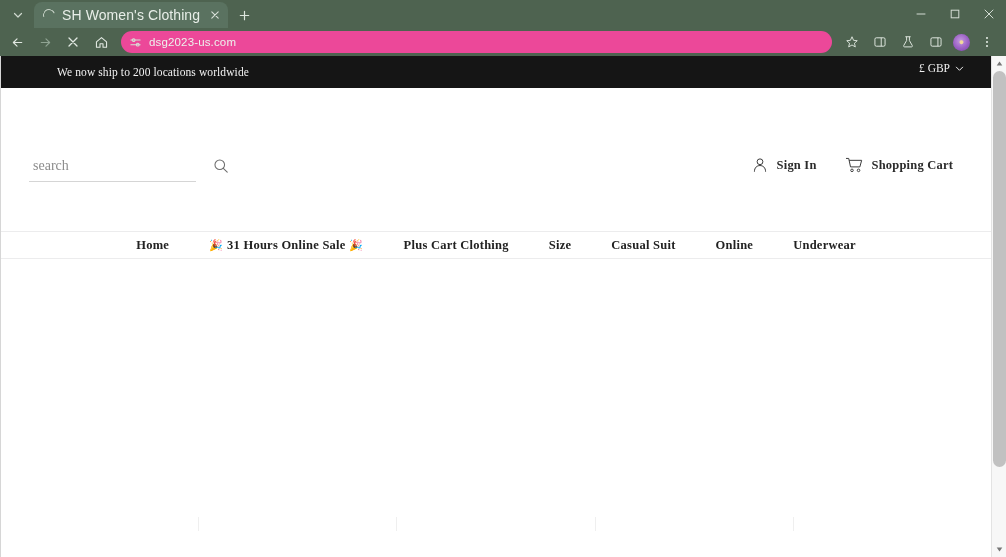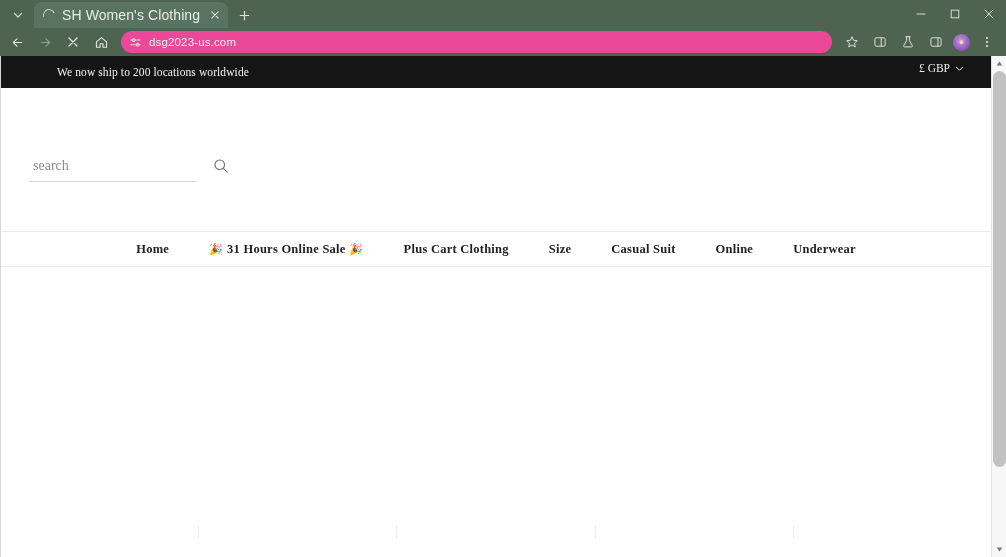--- a/index.html
+++ b/index.html
@@ -260,21 +260,21 @@
     font-family: "Liberation Serif", serif;
     font-size: 12.5px;
     font-weight: bold;
     color: #2b2b2b;
     letter-spacing: .2px;
   }
   .hr-icon { display: flex; color: #3a3a3a; }
 
   
   .mainnav {
-    height: 36px;
+    height: 28px;
     border-top: 1px solid #ececed;
     border-bottom: 1px solid #ececed;
     display: flex;
     align-items: center;
     justify-content: center;
     gap: 0;
     background: #fff;
   }
   .nav-item {
     font-family: "Liberation Serif", serif;
@@ -477,20 +477,42 @@
         <div class="search-wrap">
           <input class="search-input" type="text" placeholder="search" style="">
           <button class="search-btn">
             <svg width="16" height="16" viewBox="0 0 18 18">
               <circle cx="7.6" cy="7.6" r="5.4" stroke="currentColor" stroke-width="1.2" fill="none"></circle>
               <path d="M11.6 11.6 L16 16" stroke="currentColor" stroke-width="1.2" stroke-linecap="round"></path>
             </svg>
           </button>
         </div>
 
+        <div class="header-right">
+          <a class="hr-item">
+            <span class="hr-icon">
+              <svg width="18" height="18" viewBox="0 0 20 20">
+                <circle cx="10" cy="6.4" r="3.2" stroke="currentColor" stroke-width="1.1" fill="none"></circle>
+                <path d="M3.8 17 C3.8 12.9 6.6 10.6 10 10.6 C13.4 10.6 16.2 12.9 16.2 17" stroke="currentColor" stroke-width="1.1" fill="none" stroke-linecap="round"></path>
+              </svg>
+            </span>
+            <span class="hr-label">Sign In</span>
+          </a>
+
+          <a class="hr-item">
+            <span class="hr-icon">
+              <svg width="19" height="18" viewBox="0 0 22 20">
+                <path d="M1.6 2.4 H4.3 L6.4 12.2 H17.2 L19.3 4.6 H5.2" stroke="currentColor" stroke-width="1.15" fill="none" stroke-linecap="round" stroke-linejoin="round"></path>
+                <circle cx="8.1" cy="16.2" r="1.5" stroke="currentColor" stroke-width="1.1" fill="none"></circle>
+                <circle cx="15.7" cy="16.2" r="1.5" stroke="currentColor" stroke-width="1.1" fill="none"></circle>
+              </svg>
+            </span>
+            <span class="hr-label">Shopping Cart</span>
+          </a>
+        </div>
       </div>
 
       <nav class="mainnav">
         <a class="nav-item">
           <span>Home</span>
         </a>
         <a class="nav-item">
           <span class="emoji">🎉</span>
           <span>31 Hours Online Sale</span>
           <span class="emoji">🎉</span>

